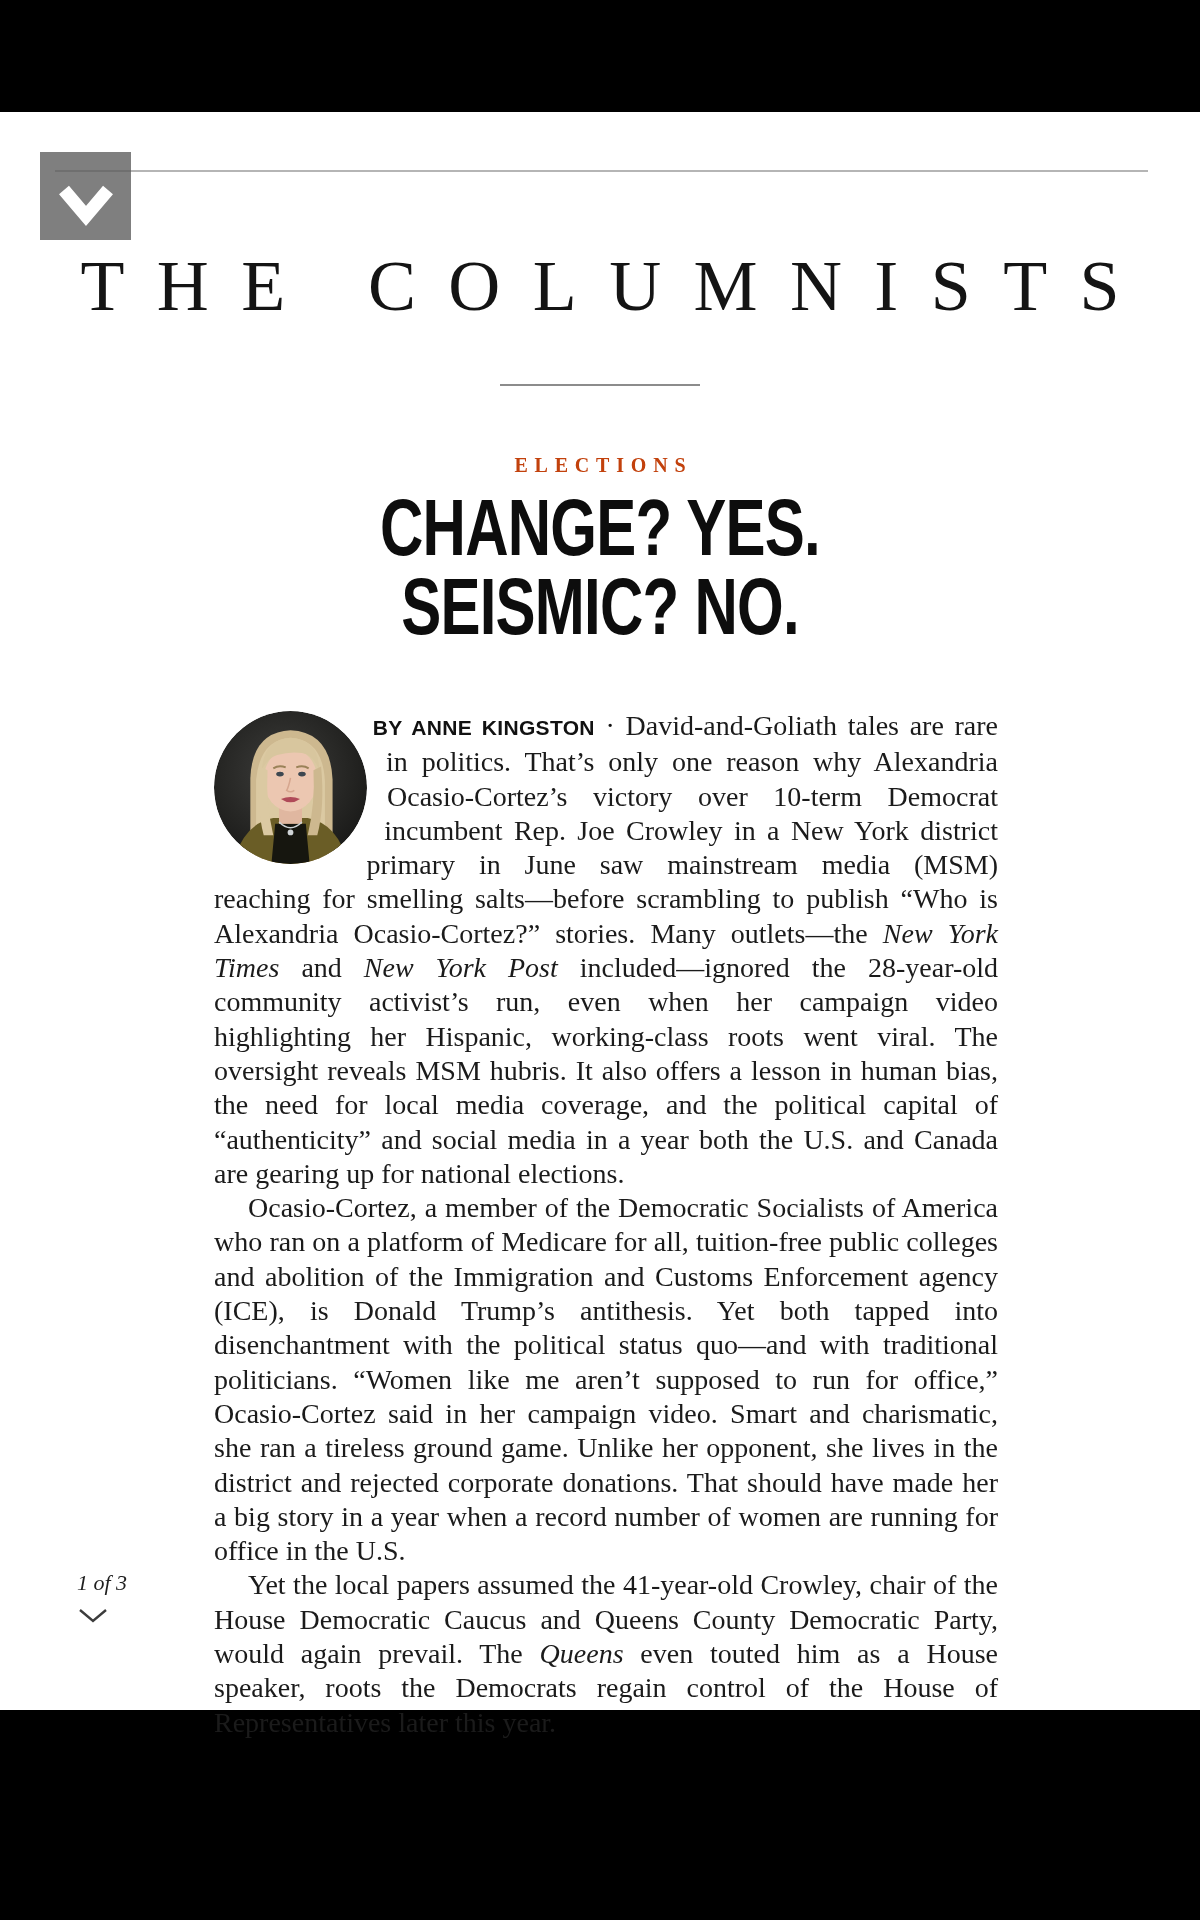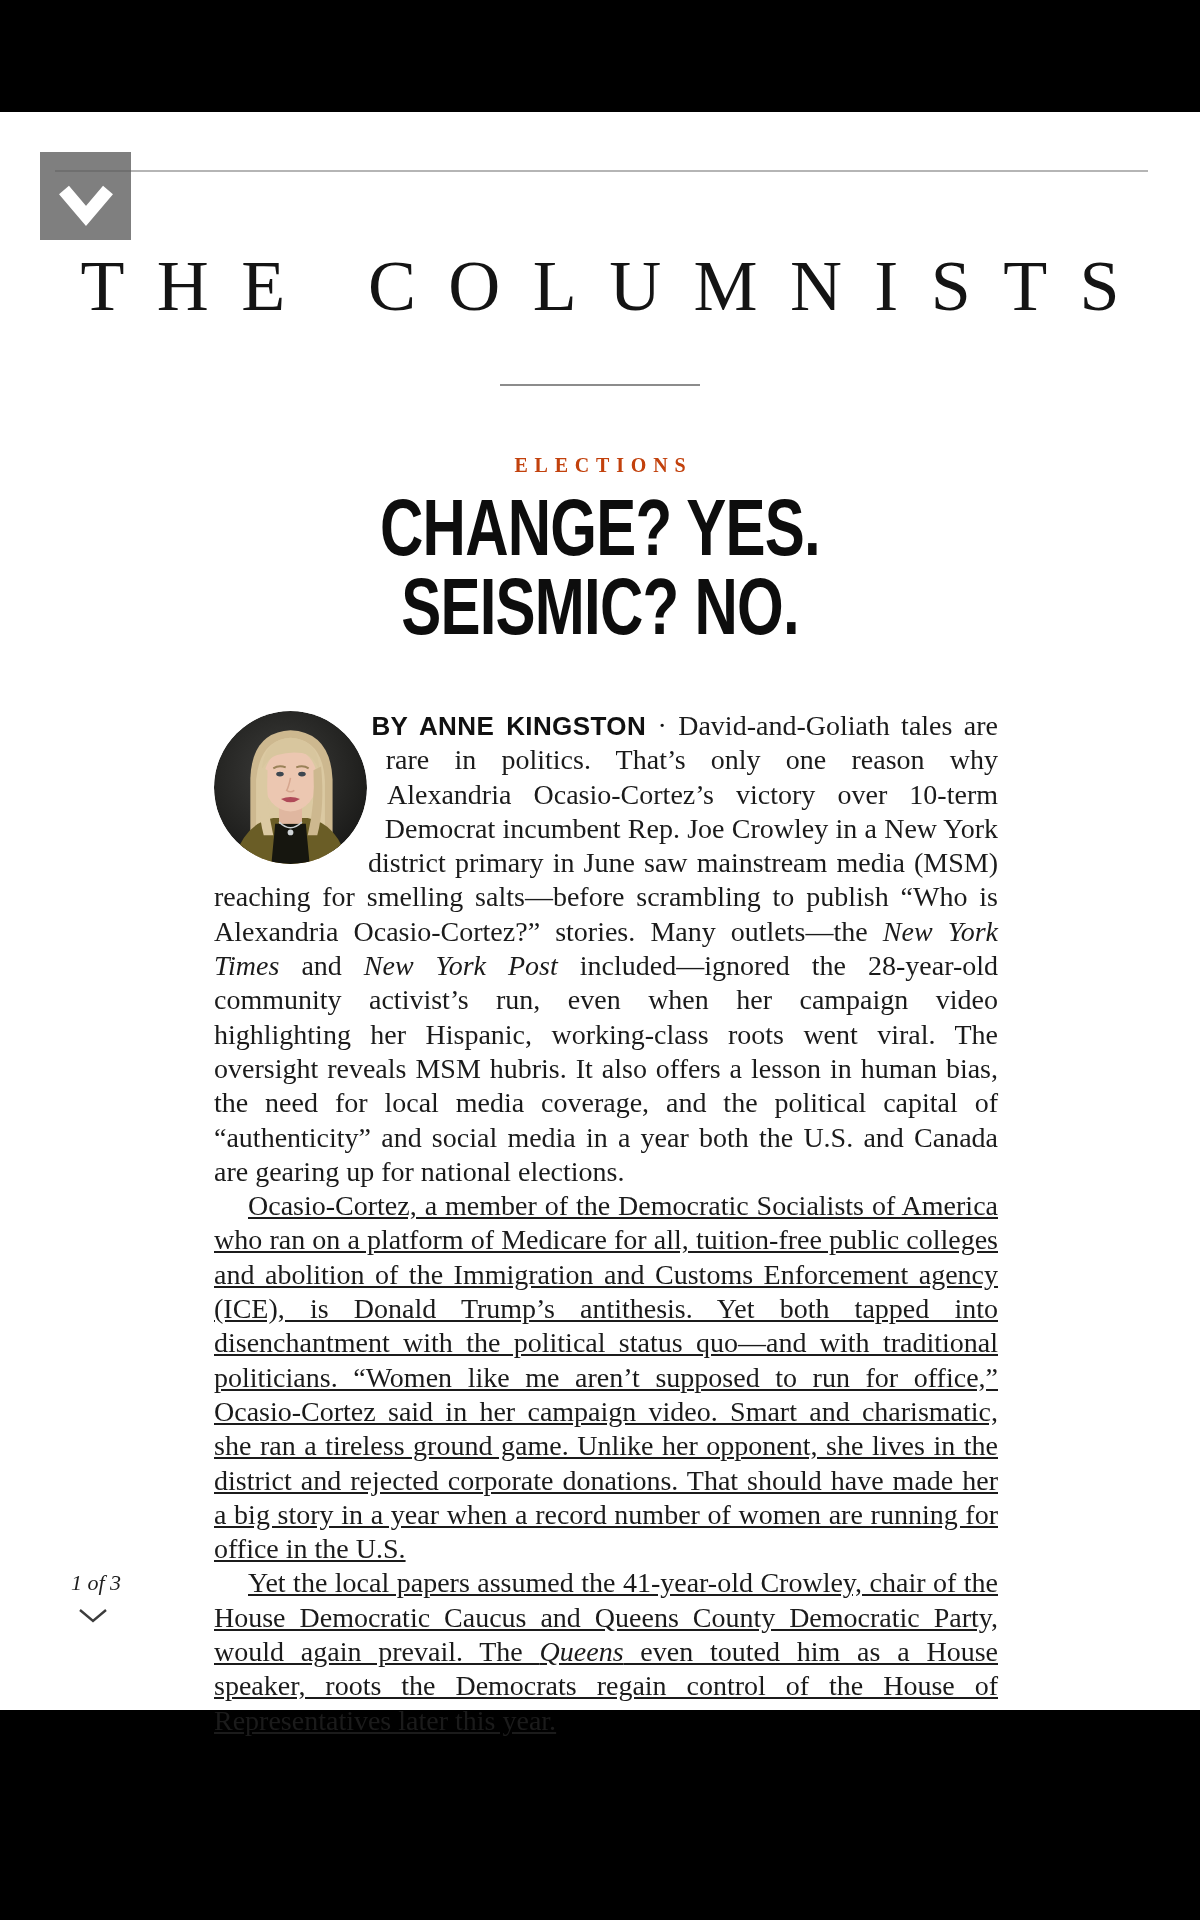--- a/index.html
+++ b/index.html
@@ -71,44 +71,44 @@
   .headline .hl-line { display: block; }
   
   .article-body {
     position: absolute; left: 214px; top: 597px;
     width: 784px;
     font-size: 28px; line-height: 34.3px;
     color: #1b1b1b;
     text-align: justify;
   }
   .article-body p { margin: 0; }
-  .article-body p.indented { text-indent: 34px; text-decoration: underline; }
+  .article-body p.indented { text-indent: 34px; }
   .author-photo {
     float: left;
     width: 153px; height: 153px;
     border-radius: 50%;
     overflow: hidden;
     shape-outside: circle(50%);
     margin: 2px 22px 12px 0;
   }
   .author-photo svg { display: block; }
   .byline-label {
     font-family: "Liberation Sans", sans-serif;
     font-weight: 700;
-    font-size: 26px;
+    font-size: 21px;
     letter-spacing: 0.015em;
     color: #111;
   }
   .byline-sep {
     font-family: "Liberation Serif", serif;
     font-size: 28px; color: #111;
   }
   
   .pager-label {
-    position: absolute; left: 66px; top: 1458px;
+    position: absolute; left: 72px; top: 1458px;
     font-style: italic; font-size: 22px; line-height: 26px;
     color: #1f1f1f;
     width: 60px; text-align: center;
   }
   .pager-next {
     position: absolute; left: 78px; top: 1496px;
     width: 30px; height: 16px;
     background: transparent; border: none; padding: 0; cursor: pointer;
   }
   .pager-next svg { display: block; }

